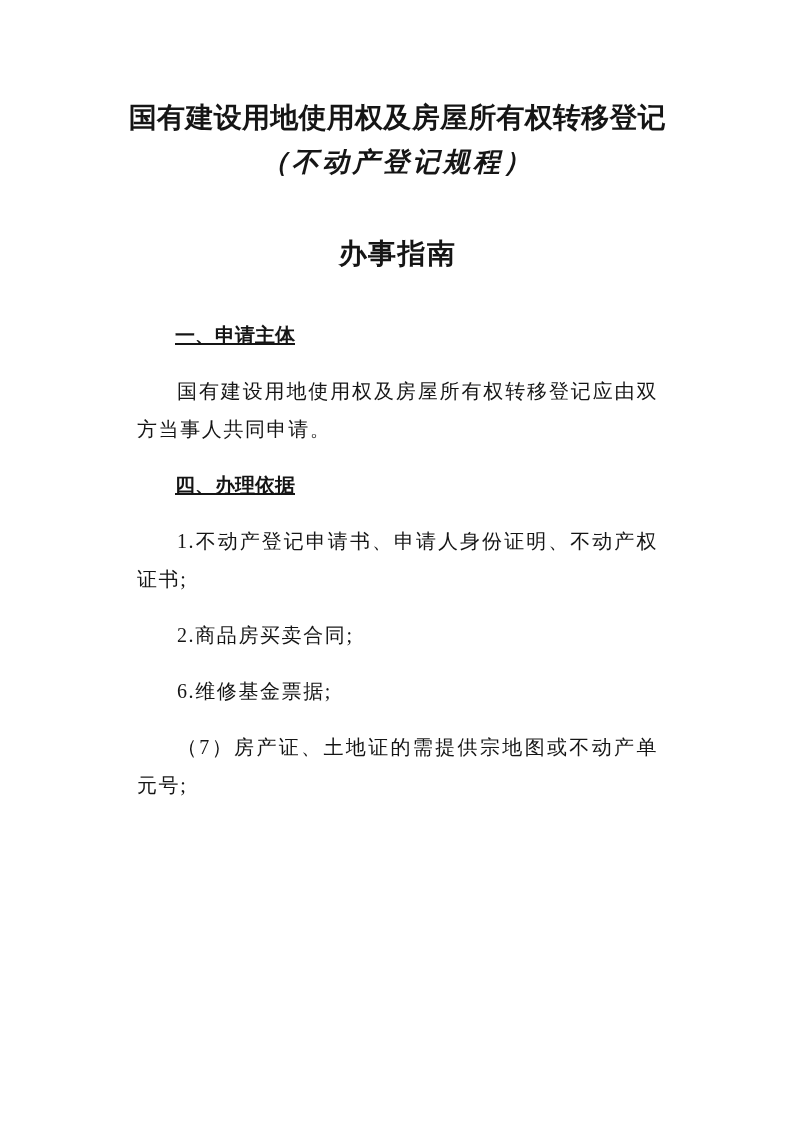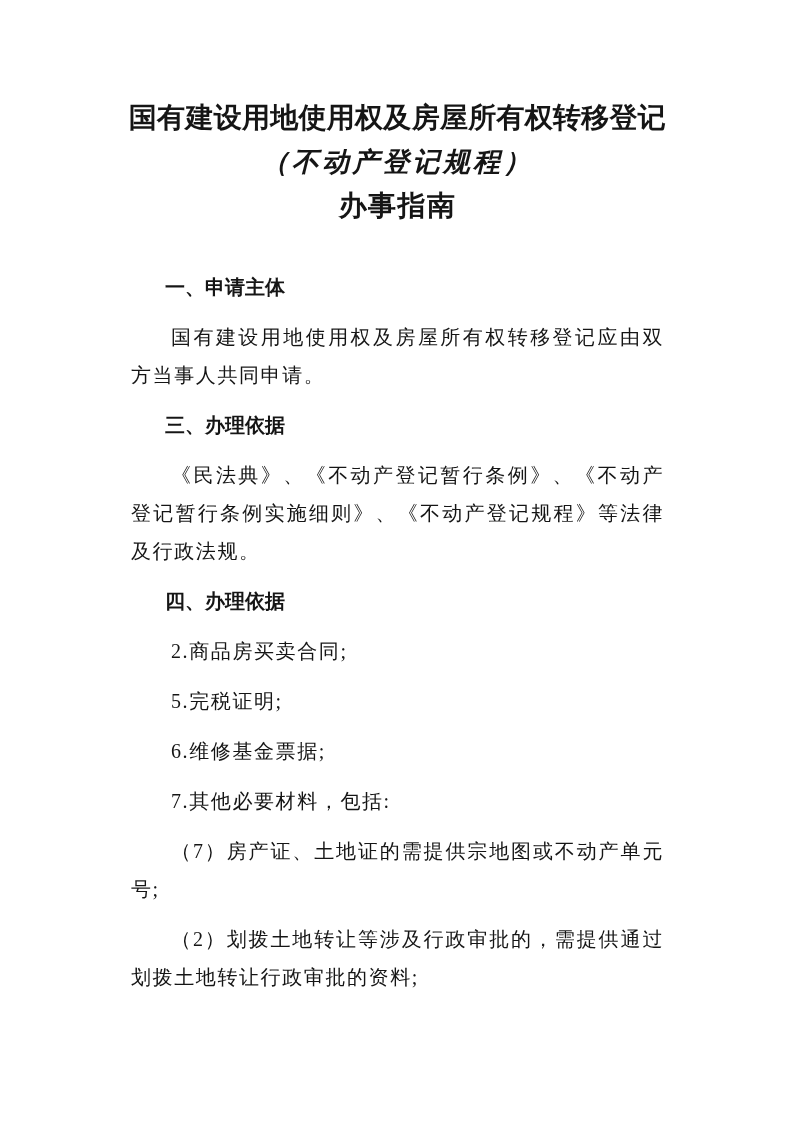--- a/index.html
+++ b/index.html
@@ -36,34 +36,36 @@
     font-weight: bold;
     font-style: italic;
     line-height: 44px;
     letter-spacing: 0.12em;
   }
   .title-line3 {
     font-size: 28px;
     font-weight: bold;
     line-height: 44px;
     letter-spacing: 0.05em;
+    margin-top: 48px;
   }
   .section-heading {
     font-family: "Liberation Sans", "DejaVu Sans", sans-serif;
     font-weight: bold;
     font-size: 20px;
     line-height: 38px;
     text-indent: 2em;
-    margin: 6px;
+    margin: 16px;
+    text-decoration: underline;
   }
   .para {
     font-size: 20px;
     line-height: 38px;
     text-indent: 2em;
-    margin: 12px;
+    margin: 18px;
     text-align: justify;
     text-justify: inter-character;
     letter-spacing: 0.08em;
   }
   .page-number {
     position: absolute;
     bottom: 60px;
     left: 0;
     width: 100%;
     text-align: center;
@@ -83,30 +85,24 @@
       <div class="title-line2">（不动产登记规程）</div>
       <div class="title-line3">办事指南</div>
     </div>
 
     <div>
       <p class="section-heading">一、申请主体</p>
       <p class="para">国有建设用地使用权及房屋所有权转移登记应由双方当事人共同申请。</p>
     </div>
 
 
-    <div>
-      <p class="section-heading">三、办理依据</p>
-      <p class="para">《民法典》、《不动产登记暂行条例》、《不动产登记暂行条例实施细则》、《不动产登记规程》等法律及行政法规。</p>
-    </div>
 
     <div>
       <p class="section-heading">四、办理依据</p>
+      <p class="para">1.不动产登记申请书、申请人身份证明、不动产权证书;</p>
       <p class="para">2.商品房买卖合同;</p>
-      <p class="para">5.完税证明;</p>
       <p class="para">6.维修基金票据;</p>
-      <p class="para">7.其他必要材料，包括:</p>
       <p class="para">（7）房产证、土地证的需提供宗地图或不动产单元号;</p>
-      <p class="para">（2）划拨土地转让等涉及行政审批的，需提供通过划拨土地转让行政审批的资料;</p>
     </div>
 
   </div>
 
 </div>
 
 </body></html>

